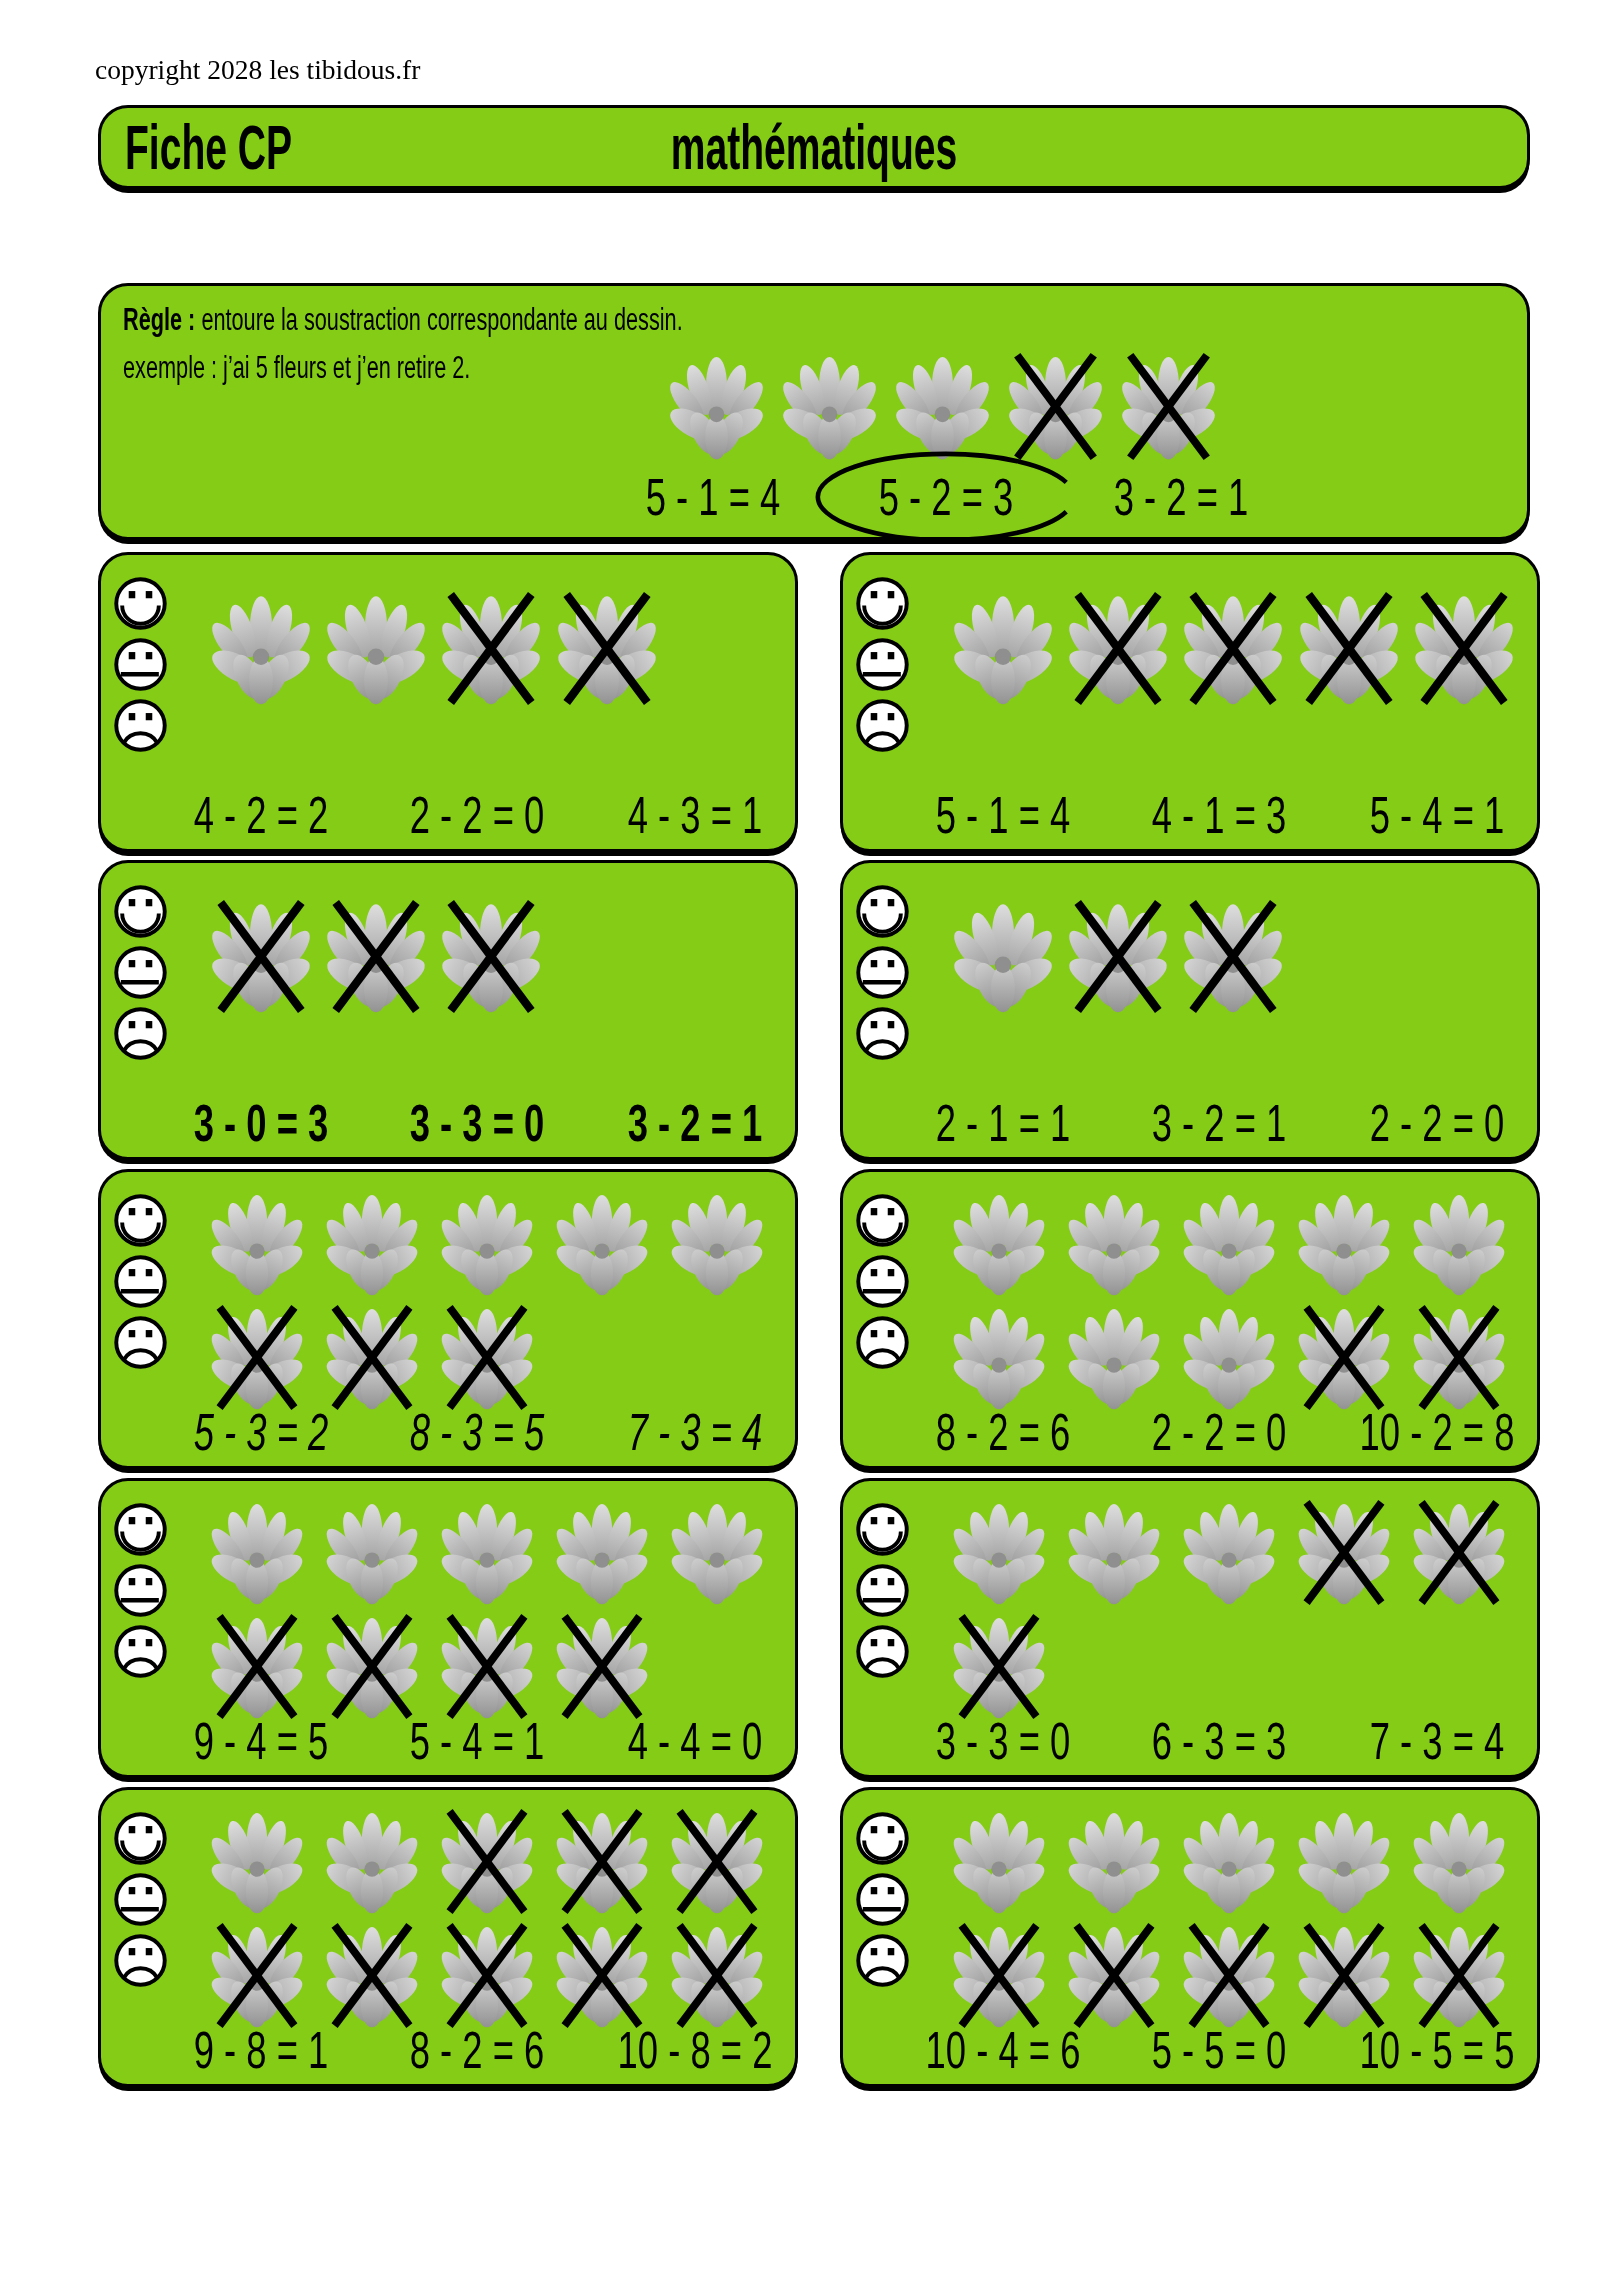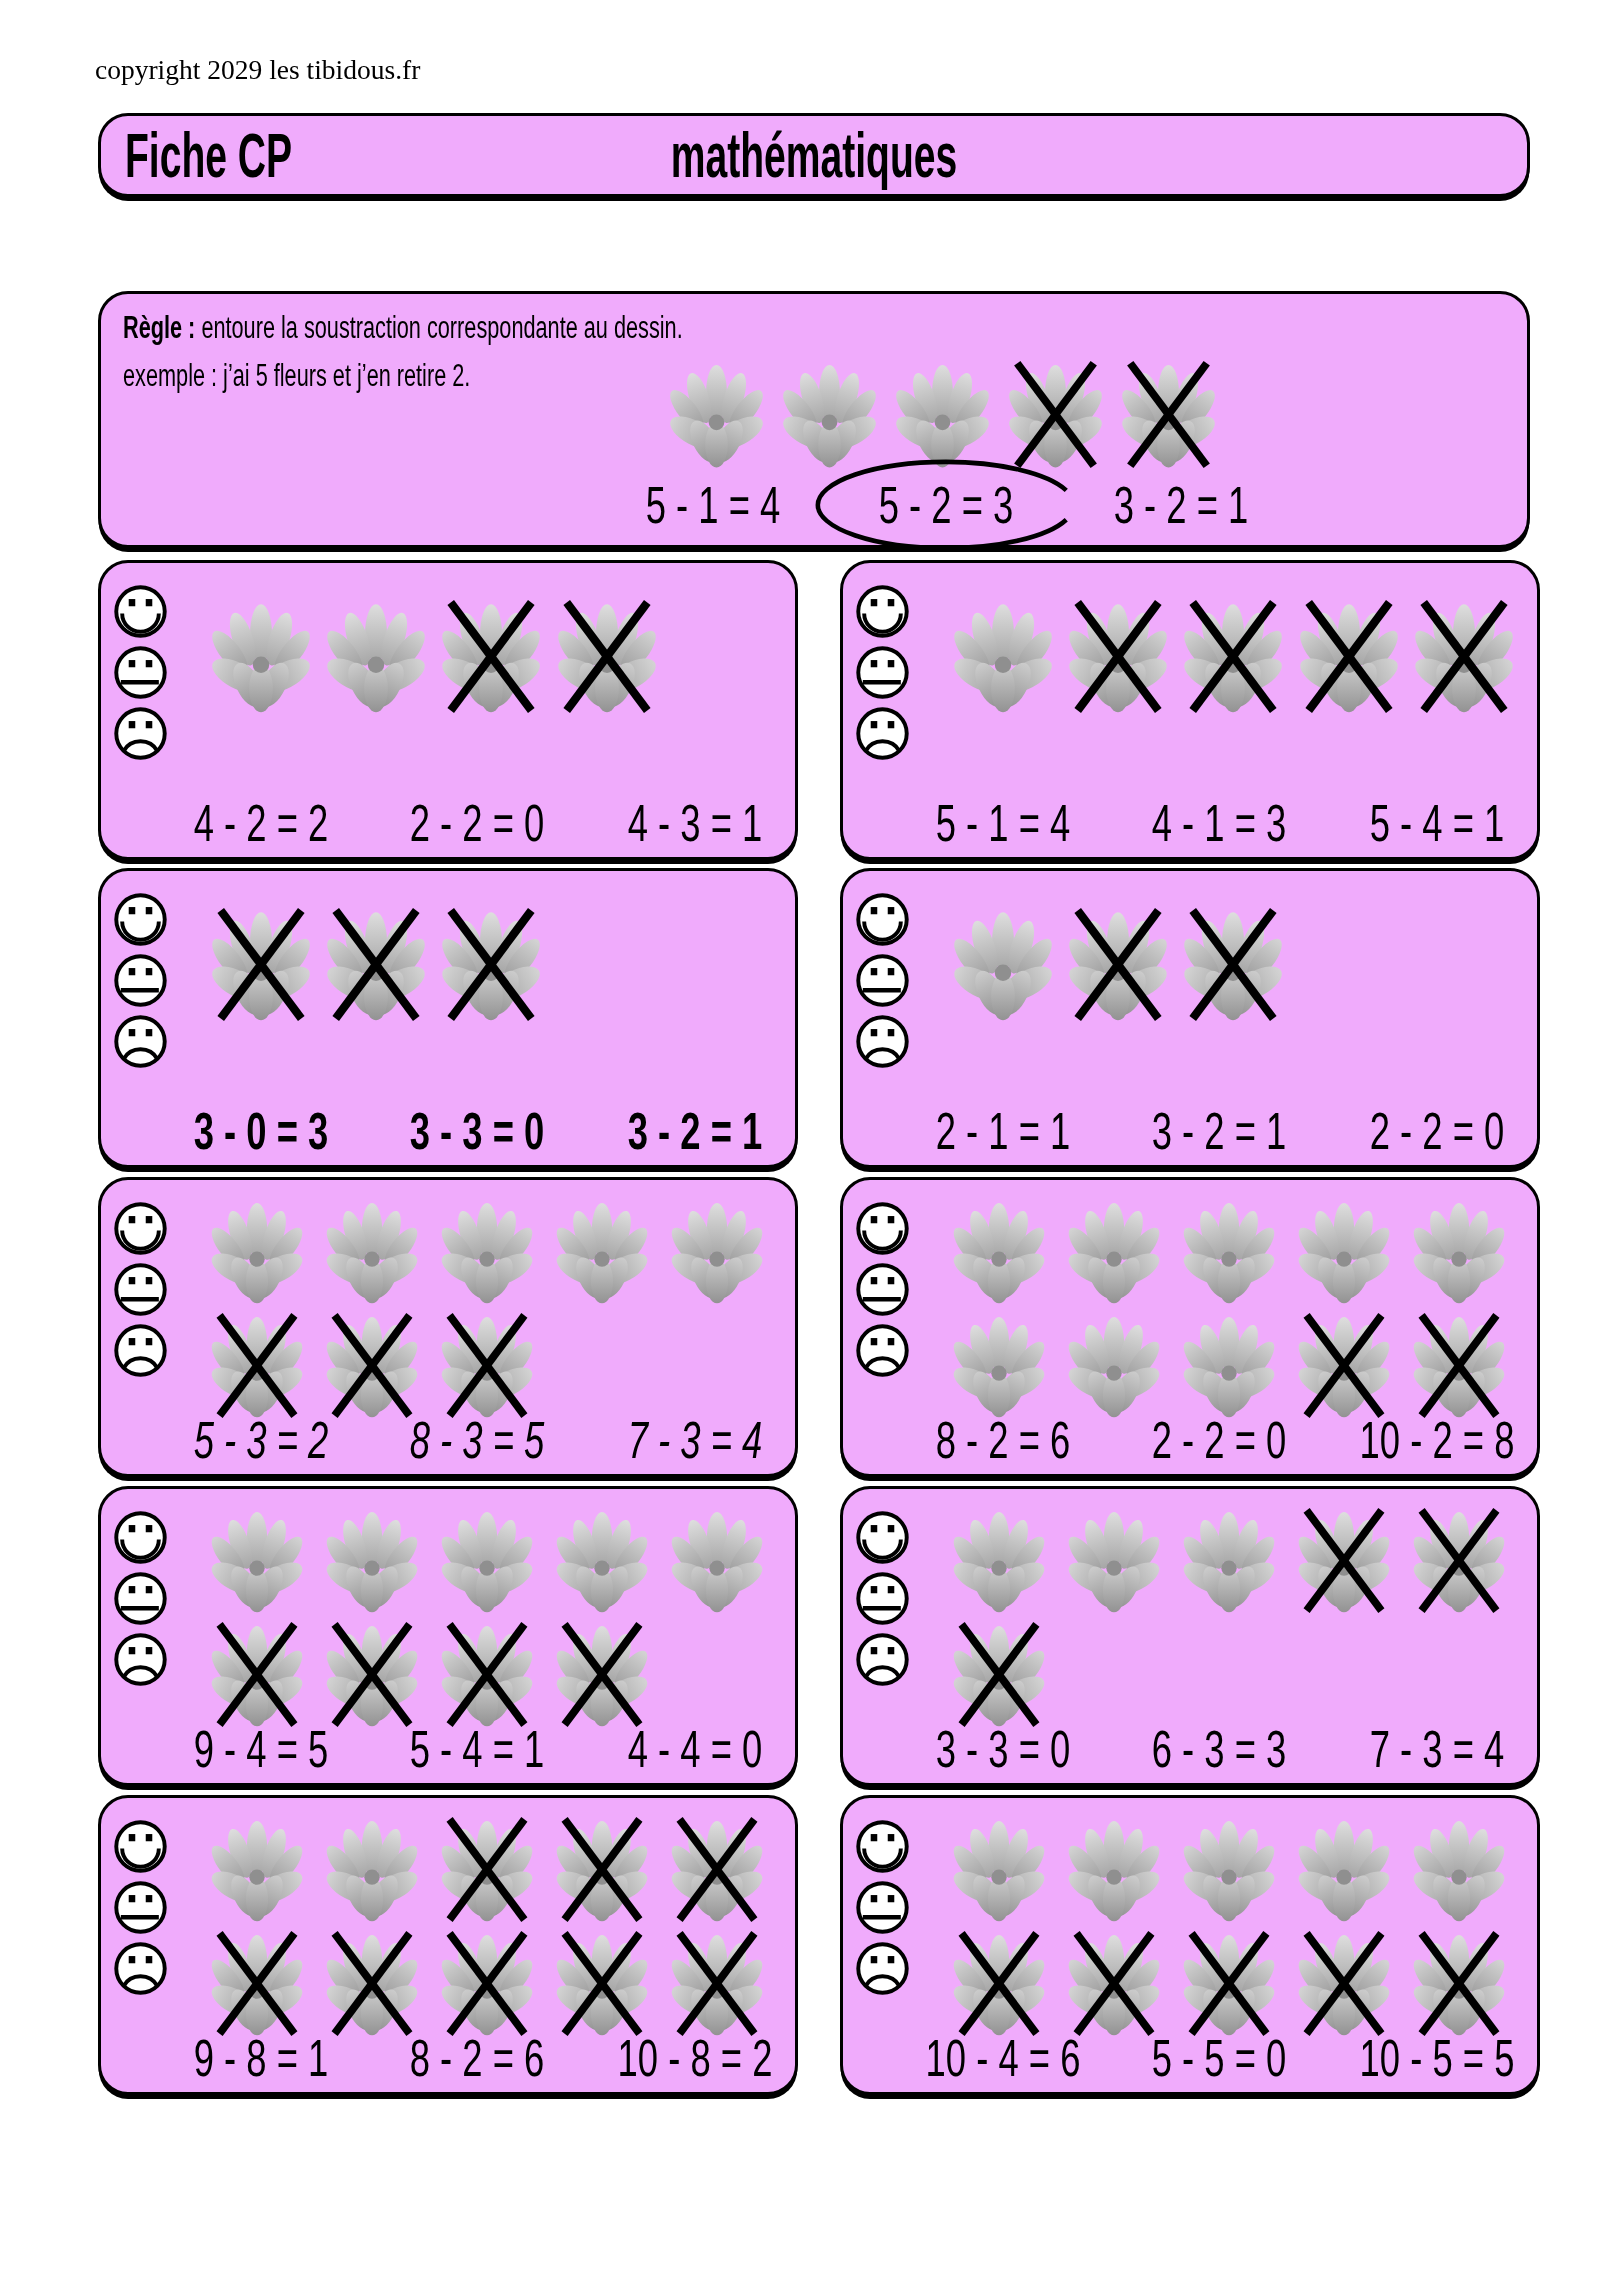--- a/index.html
+++ b/index.html
@@ -1,21 +1,21 @@
 <!DOCTYPE html>
 <html style="font-size:10.5px"><head>
 <meta charset="utf-8">
 <style>
   html,body{margin:0;padding:0;background:#e8e8e8;}
   .page{position:relative;width:1623px;height:2295px;background:#fff;color:#000;
         font-family:"Liberation Sans",sans-serif;overflow:hidden;margin:0 auto;}
   .copyright{position:absolute;left:95px;top:54px;font-family:"Liberation Serif",serif;
              font-size:27.5px;white-space:nowrap;}
-  .box{position:absolute;border:3.9px solid #000;border-radius:30px;background:#f0abfc;
-       box-shadow:0 4.6px 0 -0.7px #000;box-sizing:border-box;margin-top:8px;}
+  .box{position:absolute;border:3.9px solid #000;border-radius:30px;background:#84cc16;
+       box-shadow:0 4.6px 0 -0.7px #000;box-sizing:border-box;}
   .hbox1{left:98px;top:105px;width:1432px;height:84px;}
   .hbox2{left:98px;top:196px;width:1432px;height:73px;}
   .rulebox{left:98px;top:283px;width:1432px;height:257px;}
   .h-left{position:absolute;left:23.6px;top:50%;transform:translateY(-50%) scaleX(.62);
           transform-origin:left center;font-weight:bold;font-size:63px;white-space:nowrap;}
   .h-center{position:absolute;left:0;top:50%;width:100%;text-align:center;
             transform:translateY(-50%) scaleX(.62);font-weight:bold;font-size:63px;white-space:nowrap;}
   .hbox2 .h-center{font-size:60px;}
   .rule-line{position:absolute;left:22px;white-space:nowrap;font-size:31px;
              transform:scaleX(.7);transform-origin:left top;}
@@ -94,21 +94,21 @@
     </g>
     <g id="sm-sad">
       <use href="#sm-face"></use>
       <path d="M16 69 A30 30 0 0 1 68 69" fill="none" stroke="#000" stroke-width="6"></path>
     </g>
   </defs>
 </svg>
 
 <div class="page">
 
-  <div class="copyright">copyright 2029 les tibidous.fr</div>
+  <div class="copyright">copyright 2028 les tibidous.fr</div>
 
   <div class="box hbox1">
     <span class="h-left">Fiche CP</span>
     <span class="h-center">mathématiques</span>
   </div>
 
 
   <div class="box rulebox">
     <div class="rule-line rule-line1">
       <span class="b">Règle :</span><span> entoure la soustraction correspondante au dessin.</span>

